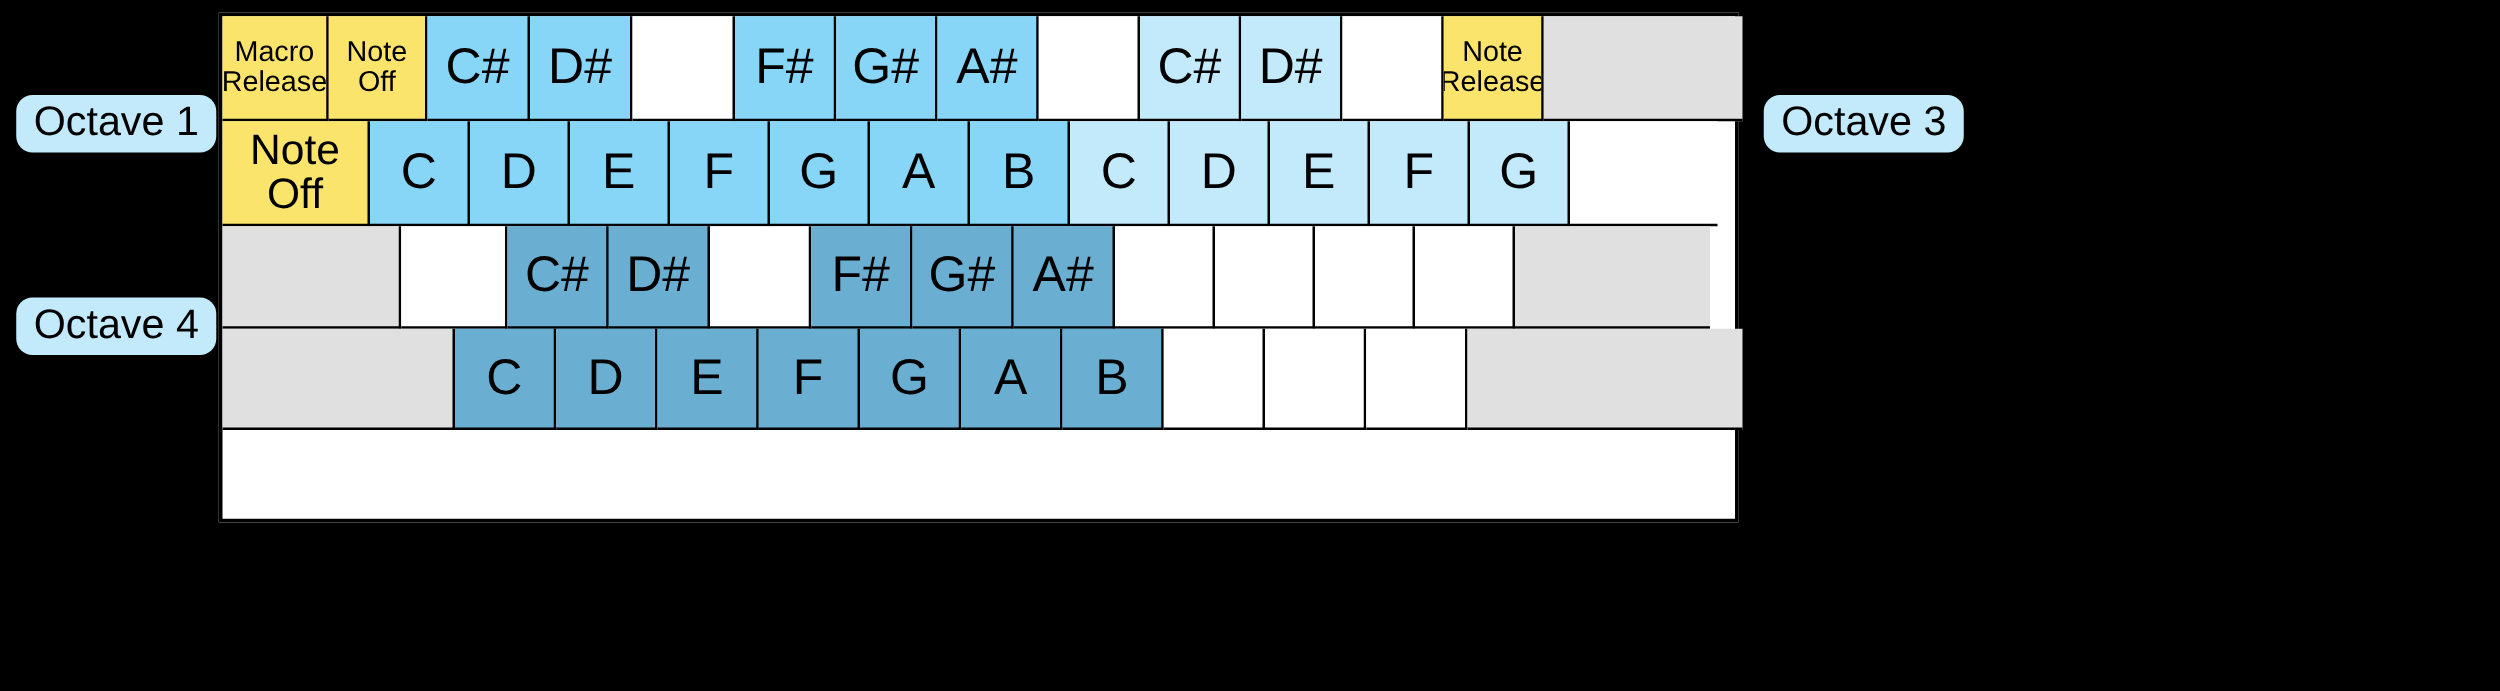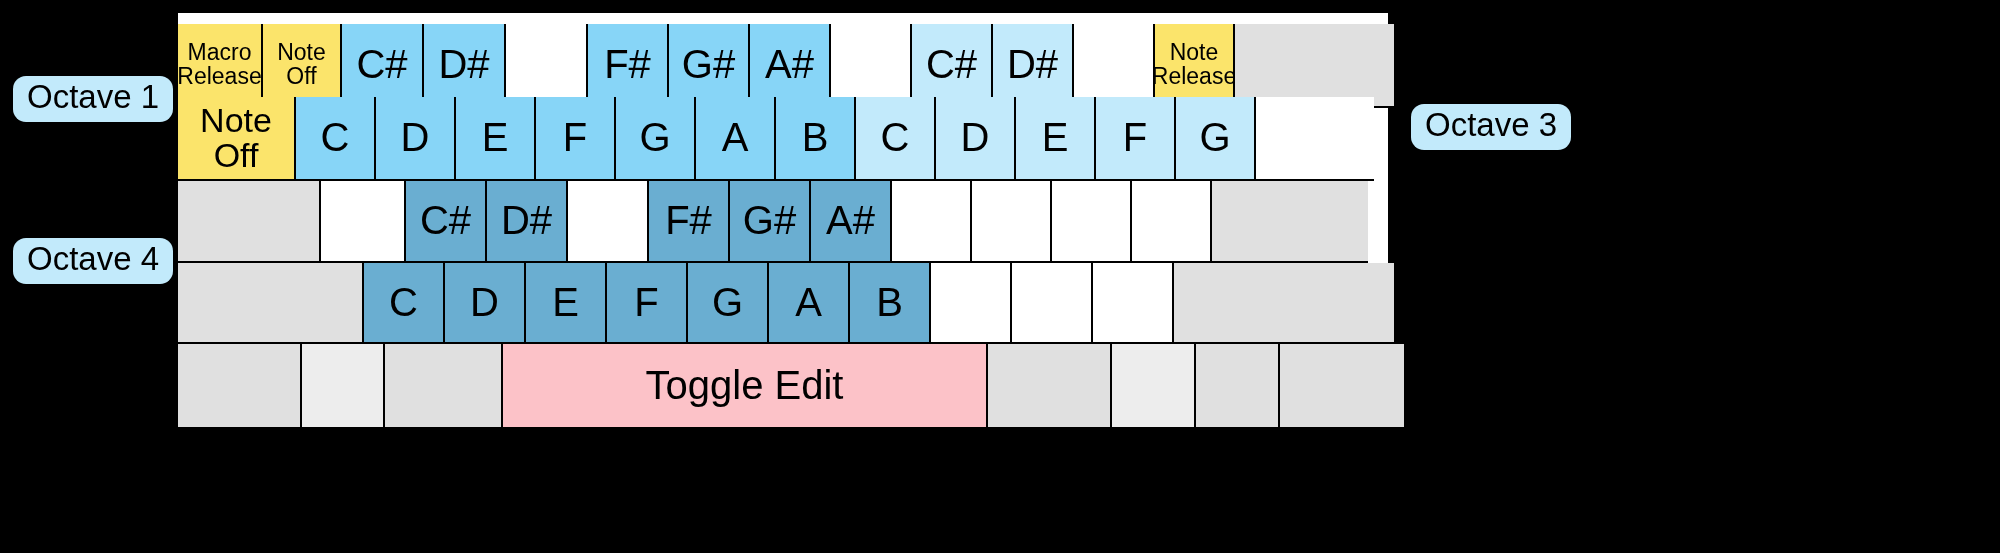--- a/index.html
+++ b/index.html
@@ -71,31 +71,31 @@
     background: #c2eafb;
     border-radius: 13px;
     color: #000000;
     font-size: 33px;
     padding: 4px 14px 7px 14px;
     white-space: nowrap;
     line-height: 1.05;
   }
   #pill-oct2 { left: 13px;   top: 76px; }
   #pill-oct1 { left: 13px;   top: 238px; }
-  #pill-oct3 { left: 1411px; top: 76px; margin-top: 28px; }
+  #pill-oct3 { left: 1411px; top: 76px; }
 </style>
 </head>
 <body>
 
 <div class="pill" id="pill-oct2">Octave 1</div>
 <div class="pill" id="pill-oct1">Octave 4</div>
 <div class="pill" id="pill-oct3">Octave 3</div>
 
 <div id="keyboard">
-    <div class="krow" style="top: 11px; height: 84px;">
+    <div class="krow" style="top: 0px; height: 84px;">
       <div class="cell c-yellow t-small" style="width: 85px; height: 100%;">Macro
 Release</div>
       <div class="cell c-yellow t-small" style="width: 79px; height: 100%;">Note
 Off</div>
       <div class="cell c-blue t-big" style="width: 82px; height: 100%;">C#</div>
       <div class="cell c-blue t-big" style="width: 82px; height: 100%;">D#</div>
       <div class="cell c-white t-big" style="width: 82px; height: 100%;"></div>
       <div class="cell c-blue t-big" style="width: 81px; height: 100%;">F#</div>
       <div class="cell c-blue t-big" style="width: 81px; height: 100%;">G#</div>
       <div class="cell c-blue t-big" style="width: 81px; height: 100%;">A#</div>
@@ -146,23 +146,13 @@
       <div class="cell c-bluedk t-big" style="width: 81px; height: 100%;">E</div>
       <div class="cell c-bluedk t-big" style="width: 81px; height: 100%;">F</div>
       <div class="cell c-bluedk t-big" style="width: 81px; height: 100%;">G</div>
       <div class="cell c-bluedk t-big" style="width: 81px; height: 100%;">A</div>
       <div class="cell c-bluedk t-big" style="width: 81px; height: 100%;">B</div>
       <div class="cell c-white t-big" style="width: 81px; height: 100%;"></div>
       <div class="cell c-white t-big" style="width: 81px; height: 100%;"></div>
       <div class="cell c-white t-big" style="width: 81px; height: 100%;"></div>
       <div class="cell c-grey t-big" style="width: 220px; height: 100%;"></div>
     </div>
-    <div class="krow last" style="top: 331px; height: 83px;">
-      <div class="cell c-grey t-big" style="width: 124px; height: 100%;"></div>
-      <div class="cell c-grey2 t-big" style="width: 83px; height: 100%;"></div>
-      <div class="cell c-grey t-big" style="width: 118px; height: 100%;"></div>
-      <div class="cell c-pink t-big" style="width: 485px; height: 100%;">Toggle Edit</div>
-      <div class="cell c-grey t-big" style="width: 124px; height: 100%;"></div>
-      <div class="cell c-grey2 t-big" style="width: 84px; height: 100%;"></div>
-      <div class="cell c-grey t-big" style="width: 84px; height: 100%;"></div>
-      <div class="cell c-grey t-big" style="width: 124px; height: 100%;"></div>
-    </div>
   </div>
 
 </body></html>

